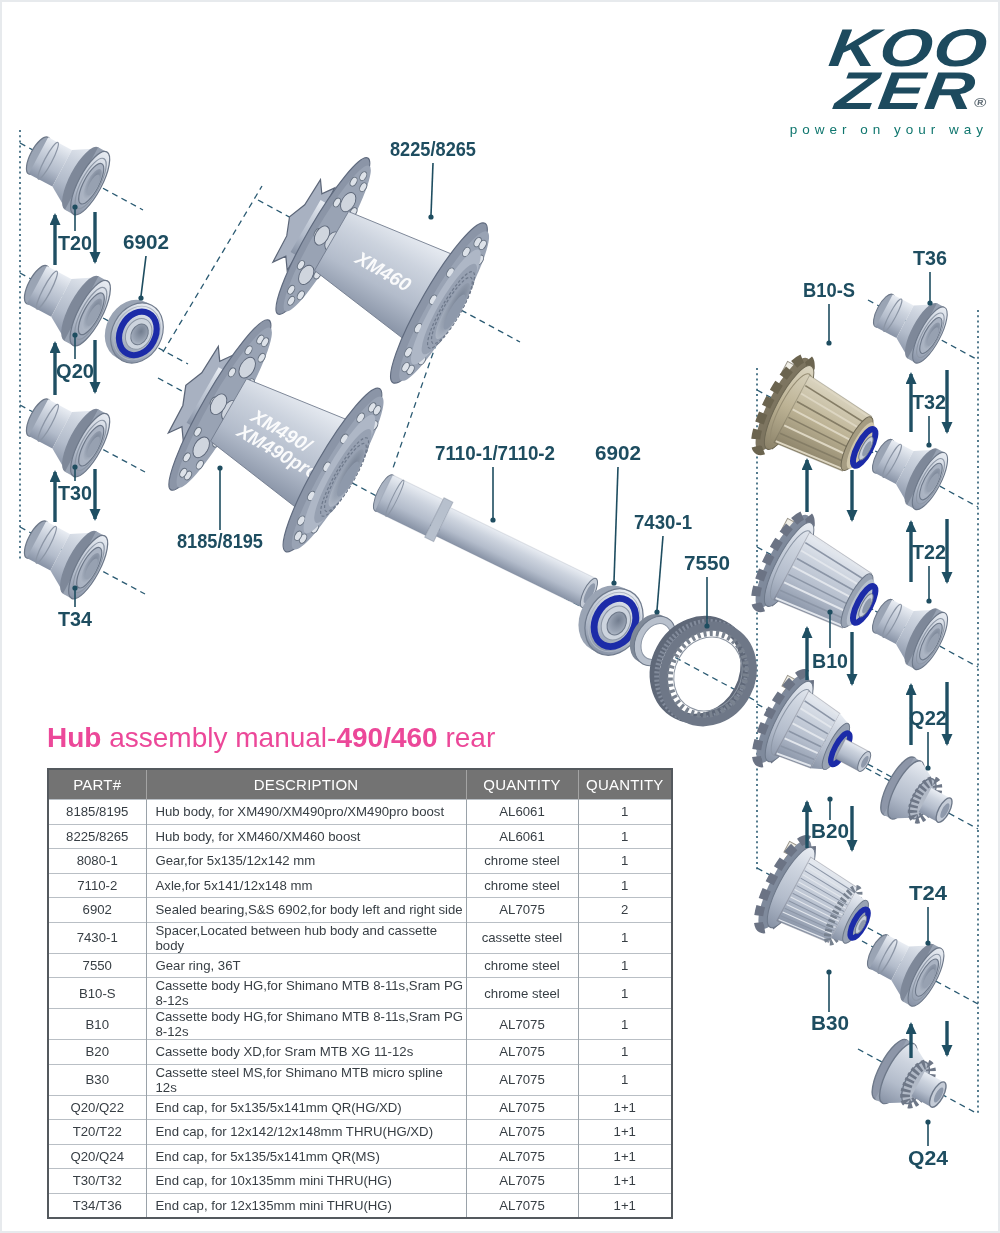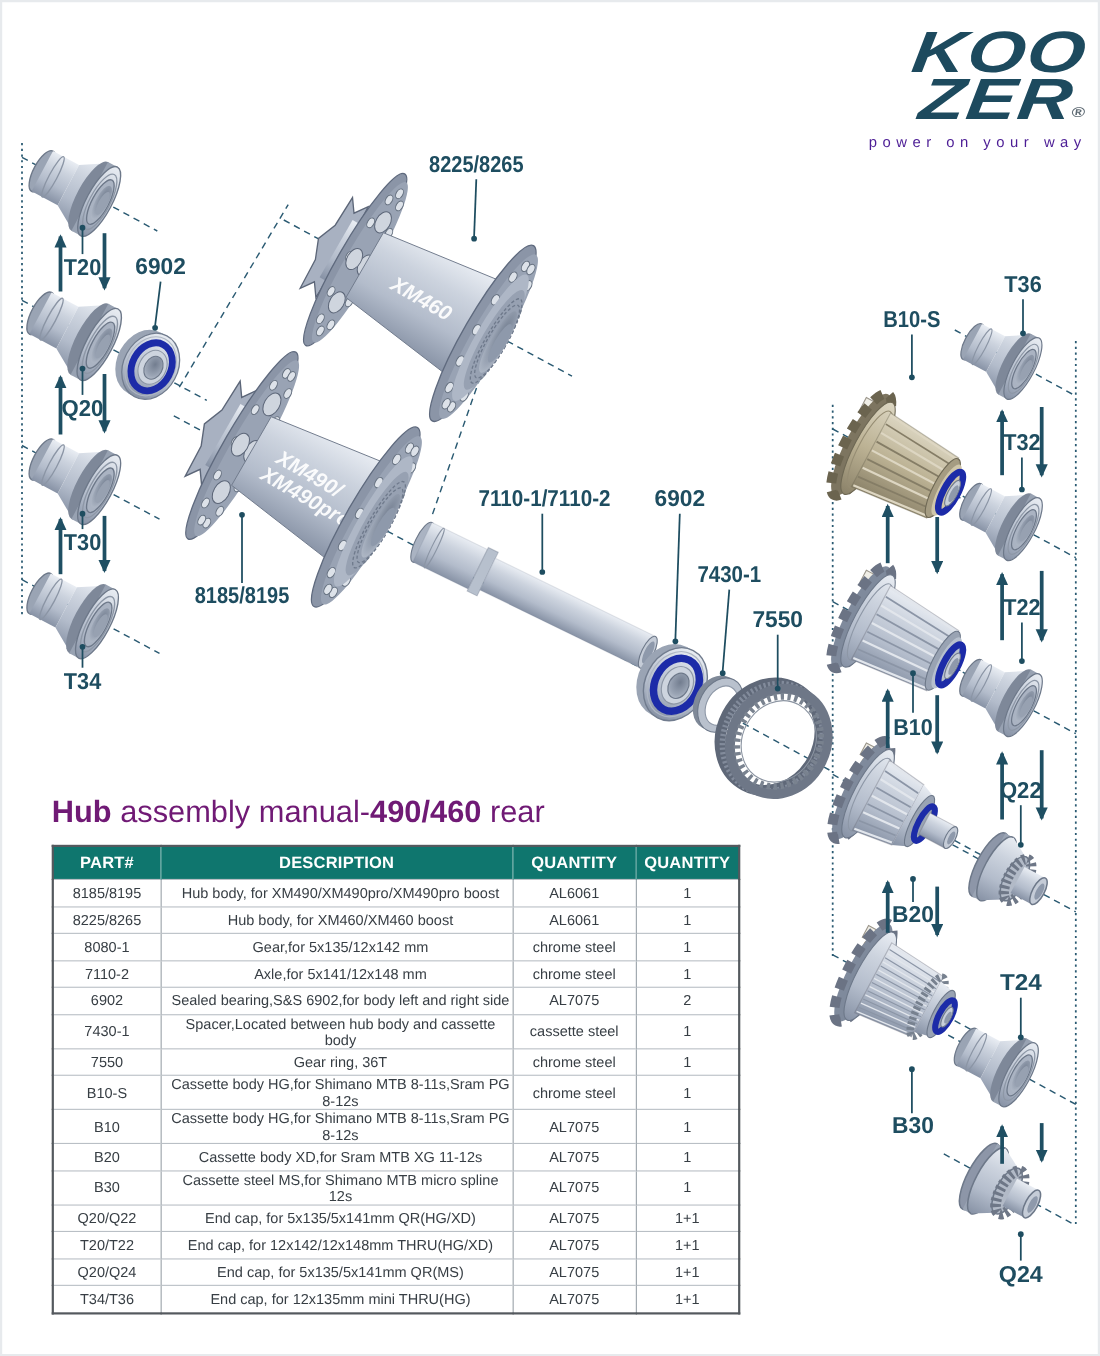--- a/index.html
+++ b/index.html
@@ -20,35 +20,35 @@
   .cutouts .hole{fill:#cfd5de;stroke:#5c6678;}
   .spline-l{stroke:#e2e6ec;stroke-width:2;}
   .spline-d{stroke:#8b95a6;stroke-width:1.6;}
   .fine .spline-l{stroke-width:1.2;} .fine .spline-d{stroke-width:1.1;}
   .bronze-g .spline-d{stroke:#857d66;} .bronze-g .spline-l{stroke:#ddd6c2;}
   
   .logo{position:absolute;left:746px;top:26px;width:242px;text-align:right;}
   .logo .word{color:#1d4a5e;font-weight:bold;font-style:italic;font-size:53px;line-height:.82;
       letter-spacing:1px;transform:scaleX(1.28) skewX(-6deg);transform-origin:100% 50%;}
   .logo .reg{font-size:13px;color:#5f6b74;font-style:normal;letter-spacing:0;vertical-align:2px;}
-  .logo .tag{margin-top:9px;color:#4c1d95;font-size:13.5px;letter-spacing:5px;white-space:nowrap;}
+  .logo .tag{margin-top:9px;color:#0f766e;font-size:13.5px;letter-spacing:5px;white-space:nowrap;}
   
-  .title{position:absolute;left:47px;top:722px;font-size:28px;color:#701a75;white-space:nowrap;}
+  .title{position:absolute;left:47px;top:722px;font-size:28px;color:#ec4899;white-space:nowrap;}
   .title b{font-weight:bold;}
   
   .ptable{position:absolute;left:47px;top:768px;width:626px;border-collapse:collapse;
           border:2px solid #54595e;background:#fff;}
-  .ptable th{background:#0f766e;color:#fff;font-size:15px;font-weight:bold;height:27px;
+  .ptable th{background:#737373;color:#fff;font-size:15px;font-weight:normal;height:27px;
              border-left:1px solid rgba(255,255,255,.35);letter-spacing:.2px;}
   .ptable th:first-child{border-left:none;}
   .ptable td{font-size:13.2px;color:#373e44;height:23.5px;border-top:1px solid #b9bfc5;
              border-left:1px solid #9aa2a9;padding:0 2px;}
   .ptable td:first-child{border-left:none;}
   .c0,.c2,.c3{text-align:center;}
-  .c1{text-align:center;padding-left:9px !important;}
+  .c1{text-align:left;padding-left:9px !important;}
   .col-part{width:98px;} .col-desc{width:320px;} .col-mat{width:112px;} .col-qty{width:94px;}
 </style>
 </head>
 <body>
 
 <div class="page">
 
 <svg width="1000" height="1233" viewBox="0 0 1000 1233">
   <defs>
     <linearGradient id="met" x1="0" y1="0" x2="0" y2="1">
@@ -586,20 +586,26 @@
           <td class="c2">AL7075</td>
           <td class="c3">1+1</td>
         </tr>
         <tr>
           <td class="c0">Q20/Q24</td>
           <td class="c1">End cap, for 5x135/5x141mm QR(MS)</td>
           <td class="c2">AL7075</td>
           <td class="c3">1+1</td>
         </tr>
         <tr>
+          <td class="c0">T30/T32</td>
+          <td class="c1">End cap, for 10x135mm mini THRU(HG)</td>
+          <td class="c2">AL7075</td>
+          <td class="c3">1+1</td>
+        </tr>
+        <tr>
           <td class="c0">T34/T36</td>
           <td class="c1">End cap, for 12x135mm mini THRU(HG)</td>
           <td class="c2">AL7075</td>
           <td class="c3">1+1</td>
         </tr>
       </tbody>
 </table>
 
 </div>
 

